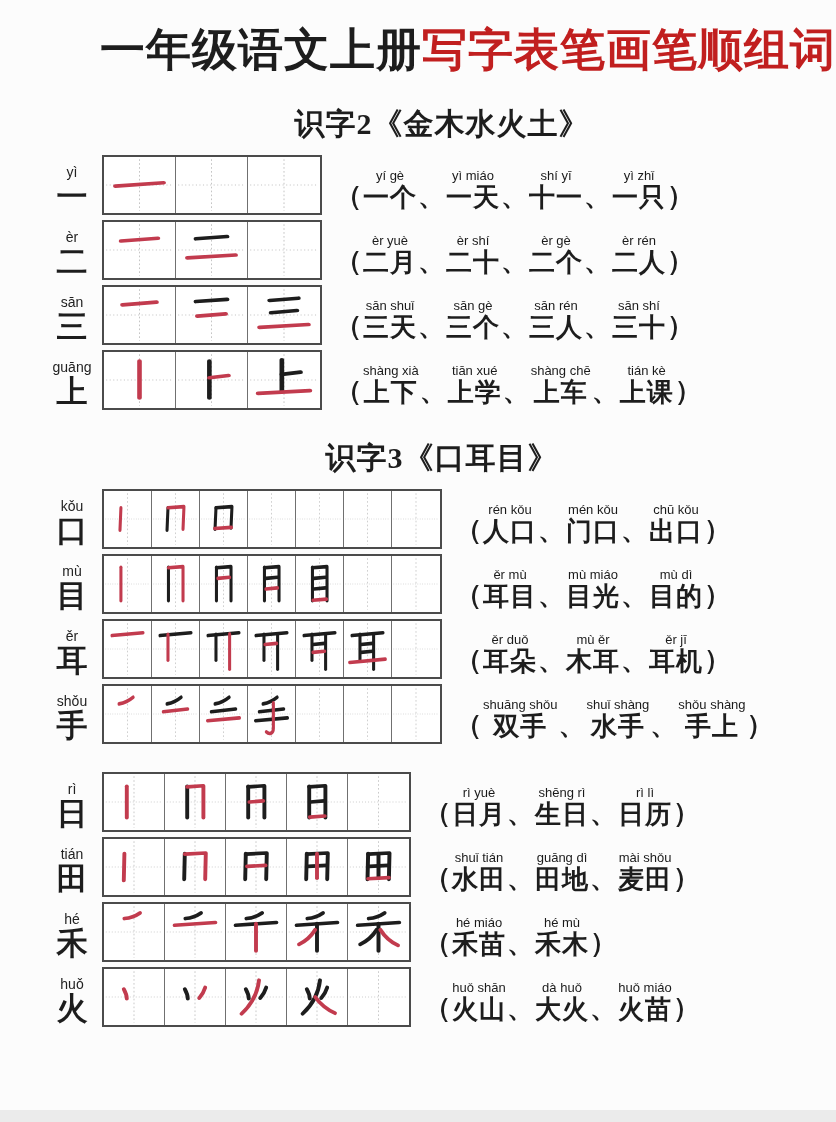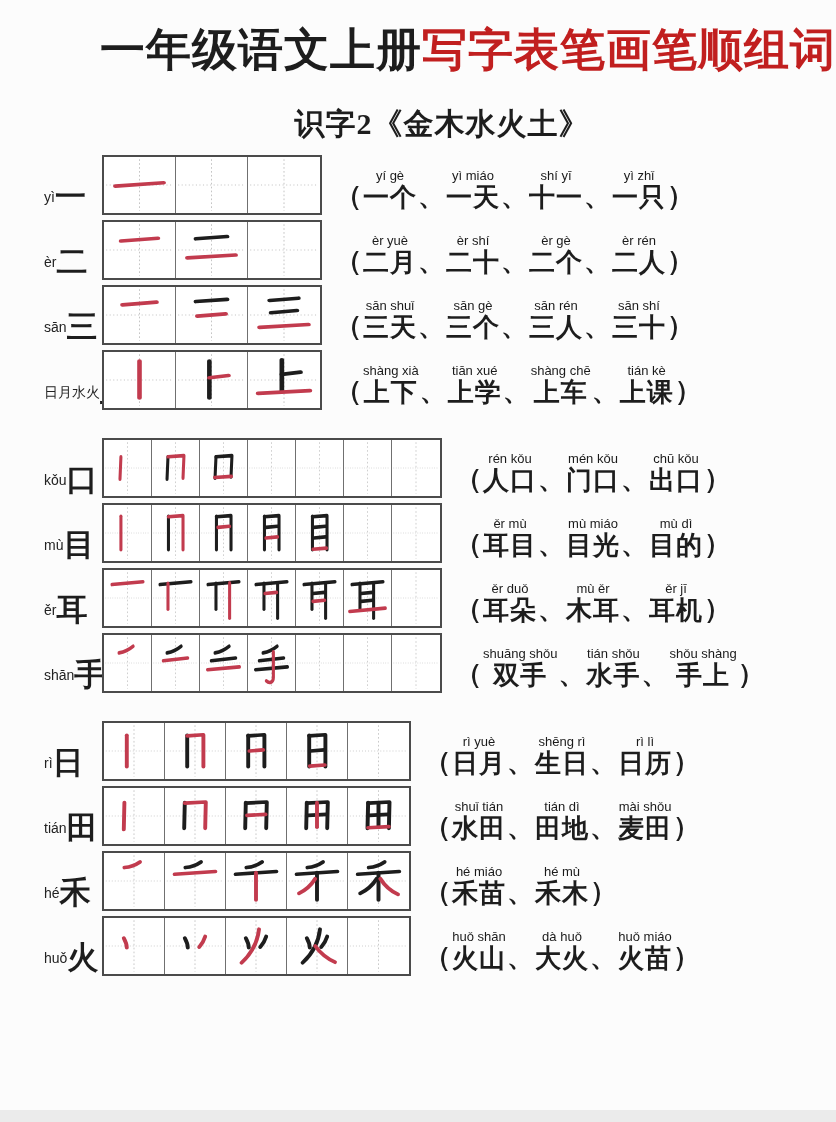--- a/index.html
+++ b/index.html
@@ -32,21 +32,21 @@
     letter-spacing:1px;
   }
   .char-row{
     display:flex;
     align-items:flex-end;
     margin:0 0 5px 44px;
   }
   .char-block{
     width:56px;
     display:flex;
-    flex-direction:row;
+    flex-direction:column;
     align-items:center;
     margin-right:2px;
     padding-bottom:1px;
   }
   .char-pinyin{
     font-size:14px;
     color:#222;
     white-space:nowrap;
     line-height:1.2;
   }
@@ -273,21 +273,21 @@
             <span class="sep">、</span>
             <span class="word-item">
               <span class="word-pinyin">sān shí</span>
               <span class="word-zh">三十</span>
             </span>
             <span class="paren">）</span>
           </div>
         </div>
         <div class="char-row">
           <div class="char-block">
-            <div class="char-pinyin">日月水火</div>
+            <div class="char-pinyin">guāng</div>
             <div class="char-hanzi">上</div>
           </div>
           <div class="stroke-grid">
             <div class="stroke-cell" style="width: 72px;">
               <svg viewBox="0 0 100 100" preserveAspectRatio="none">
                 <line x1="50" y1="4" x2="50" y2="96" stroke="#b9b9b9" stroke-width="1.3" stroke-dasharray="3 4"></line>
                 <line x1="3" y1="50" x2="97" y2="50" stroke="#b9b9b9" stroke-width="1.3" stroke-dasharray="1.5 3.5"></line>
                 <path d="M50,16 L50,82" fill="none" stroke="#c23b4e" stroke-width="6.5" stroke-linecap="round" stroke-linejoin="round"></path>
               </svg>
             </div>
@@ -328,20 +328,21 @@
             <span class="sep">、</span>
             <span class="word-item">
               <span class="word-pinyin">tián kè</span>
               <span class="word-zh">上课</span>
             </span>
             <span class="paren">）</span>
           </div>
         </div>
       </div>
       <div class="section">
+        <div class="section-heading">识字3《口耳目》</div>
         <div class="char-row">
           <div class="char-block">
             <div class="char-pinyin">kǒu</div>
             <div class="char-hanzi">口</div>
           </div>
           <div class="stroke-grid">
             <div class="stroke-cell" style="width: 48px;">
               <svg viewBox="0 0 100 100" preserveAspectRatio="none">
                 <line x1="50" y1="4" x2="50" y2="96" stroke="#b9b9b9" stroke-width="1.3" stroke-dasharray="3 4"></line>
                 <line x1="3" y1="50" x2="97" y2="50" stroke="#b9b9b9" stroke-width="1.3" stroke-dasharray="1.5 3.5"></line>
@@ -576,21 +577,21 @@
             <span class="sep">、</span>
             <span class="word-item">
               <span class="word-pinyin">ěr jī</span>
               <span class="word-zh">耳机</span>
             </span>
             <span class="paren">）</span>
           </div>
         </div>
         <div class="char-row">
           <div class="char-block">
-            <div class="char-pinyin">shān</div>
+            <div class="char-pinyin">shǒu</div>
             <div class="char-hanzi">手</div>
           </div>
           <div class="stroke-grid">
             <div class="stroke-cell" style="width: 48px;">
               <svg viewBox="0 0 100 100" preserveAspectRatio="none">
                 <line x1="50" y1="4" x2="50" y2="96" stroke="#b9b9b9" stroke-width="1.3" stroke-dasharray="3 4"></line>
                 <line x1="3" y1="50" x2="97" y2="50" stroke="#b9b9b9" stroke-width="1.3" stroke-dasharray="1.5 3.5"></line>
                 <path d="M62,20 C52,27 44,30 32,32" fill="none" stroke="#c23b4e" stroke-width="6.5" stroke-linecap="round" stroke-linejoin="round"></path>
               </svg>
             </div>
@@ -641,21 +642,21 @@
             </div>
           </div>
           <div class="words">
             <span class="paren">（</span>
             <span class="word-item">
               <span class="word-pinyin">shuāng shǒu</span>
               <span class="word-zh">双手</span>
             </span>
             <span class="sep">、</span>
             <span class="word-item">
-              <span class="word-pinyin">tián shǒu</span>
+              <span class="word-pinyin">shuǐ shàng</span>
               <span class="word-zh">水手</span>
             </span>
             <span class="sep">、</span>
             <span class="word-item">
               <span class="word-pinyin">shǒu shàng</span>
               <span class="word-zh">手上</span>
             </span>
             <span class="paren">）</span>
           </div>
         </div>
@@ -780,21 +781,21 @@
             </div>
           </div>
           <div class="words">
             <span class="paren">（</span>
             <span class="word-item">
               <span class="word-pinyin">shuǐ tián</span>
               <span class="word-zh">水田</span>
             </span>
             <span class="sep">、</span>
             <span class="word-item">
-              <span class="word-pinyin">tián dì</span>
+              <span class="word-pinyin">guāng dì</span>
               <span class="word-zh">田地</span>
             </span>
             <span class="sep">、</span>
             <span class="word-item">
               <span class="word-pinyin">mài shǒu</span>
               <span class="word-zh">麦田</span>
             </span>
             <span class="paren">）</span>
           </div>
         </div>

